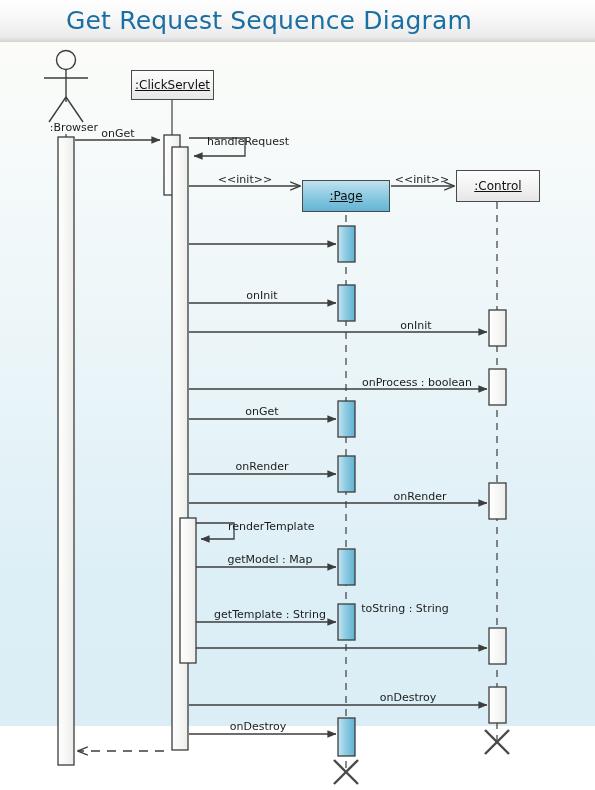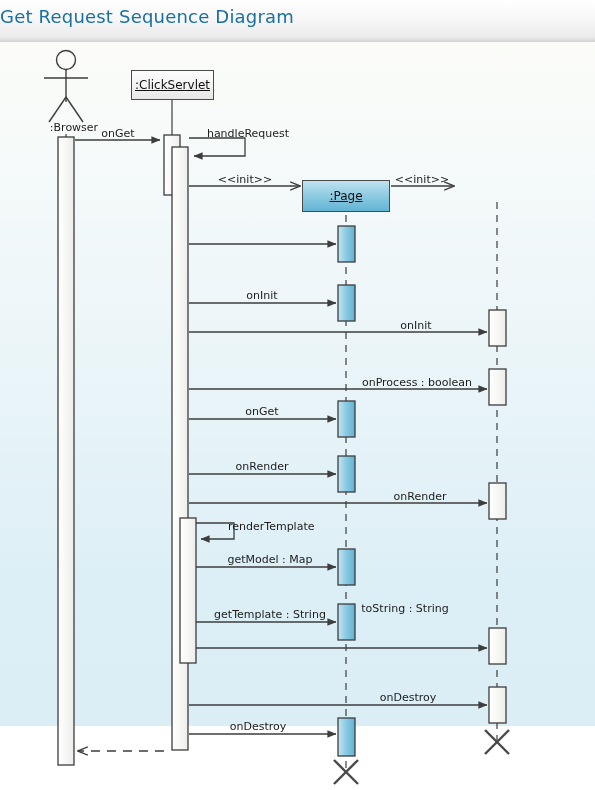--- a/index.html
+++ b/index.html
@@ -18,21 +18,22 @@
     position: absolute;
     left: 0; top: 0;
     width: 595px;
     height: 42px;
     background: linear-gradient(to bottom, #ffffff 0%, #f7f7f7 45%, #ebebeb 88%, #d2d2d2 100%);
   }
   #title-text {
     position: absolute;
     left: 0; top: 6px;
     width: 538px;
-    font-size: 18px;
+    text-align: center;
+    font-size: 25px;
     color: #1a6fa3;
     letter-spacing: 0.2px;
     white-space: nowrap;
   }
   #canvas {
     position: absolute;
     left: 0; top: 42px;
     width: 595px;
     height: 684px;
     background: linear-gradient(to bottom, #fbfcf8 0%, #f4f9fa 22%, #e8f4f8 52%, #ddeff6 78%, #dbeef5 100%);
@@ -200,26 +201,29 @@
     </svg>
 
     <div class="objbox gray" style="left:131px; top:28px; width:83px; height:30px;">
       <span>:ClickServlet</span>
     </div>
 
     <div class="objbox blue" style="left:302px; top:128px; width:88px; height:32px;margin-top:10px;">
       <span>:Page</span>
     </div>
 
+    <div class="objbox gray" style="left:456px; top:128px; width:84px; height:32px;">
+      <span>:Control</span>
+    </div>
 
     <div class="actor-label" style="left:74px; top:79px;">:Browser</div>
 
     <div class="lbl ctr" style="left:118px; top:85px;">onGet</div>
 
-    <div class="lbl ctr" style="left:248px; top:85px;">handleRequest</div>
+    <div class="lbl ctr" style="left:248px; top:93px;">handleRequest</div>
 
     <div class="lbl ctr" style="left:245px; top:131px;">&lt;&lt;init&gt;&gt;</div>
 
     <div class="lbl ctr" style="left:422px; top:131px;">&lt;&lt;init&gt;&gt;</div>
 
 
     <div class="lbl ctr" style="left:262px; top:247px;">onInit</div>
 
     <div class="lbl ctr" style="left:416px; top:277px;">onInit</div>
 

